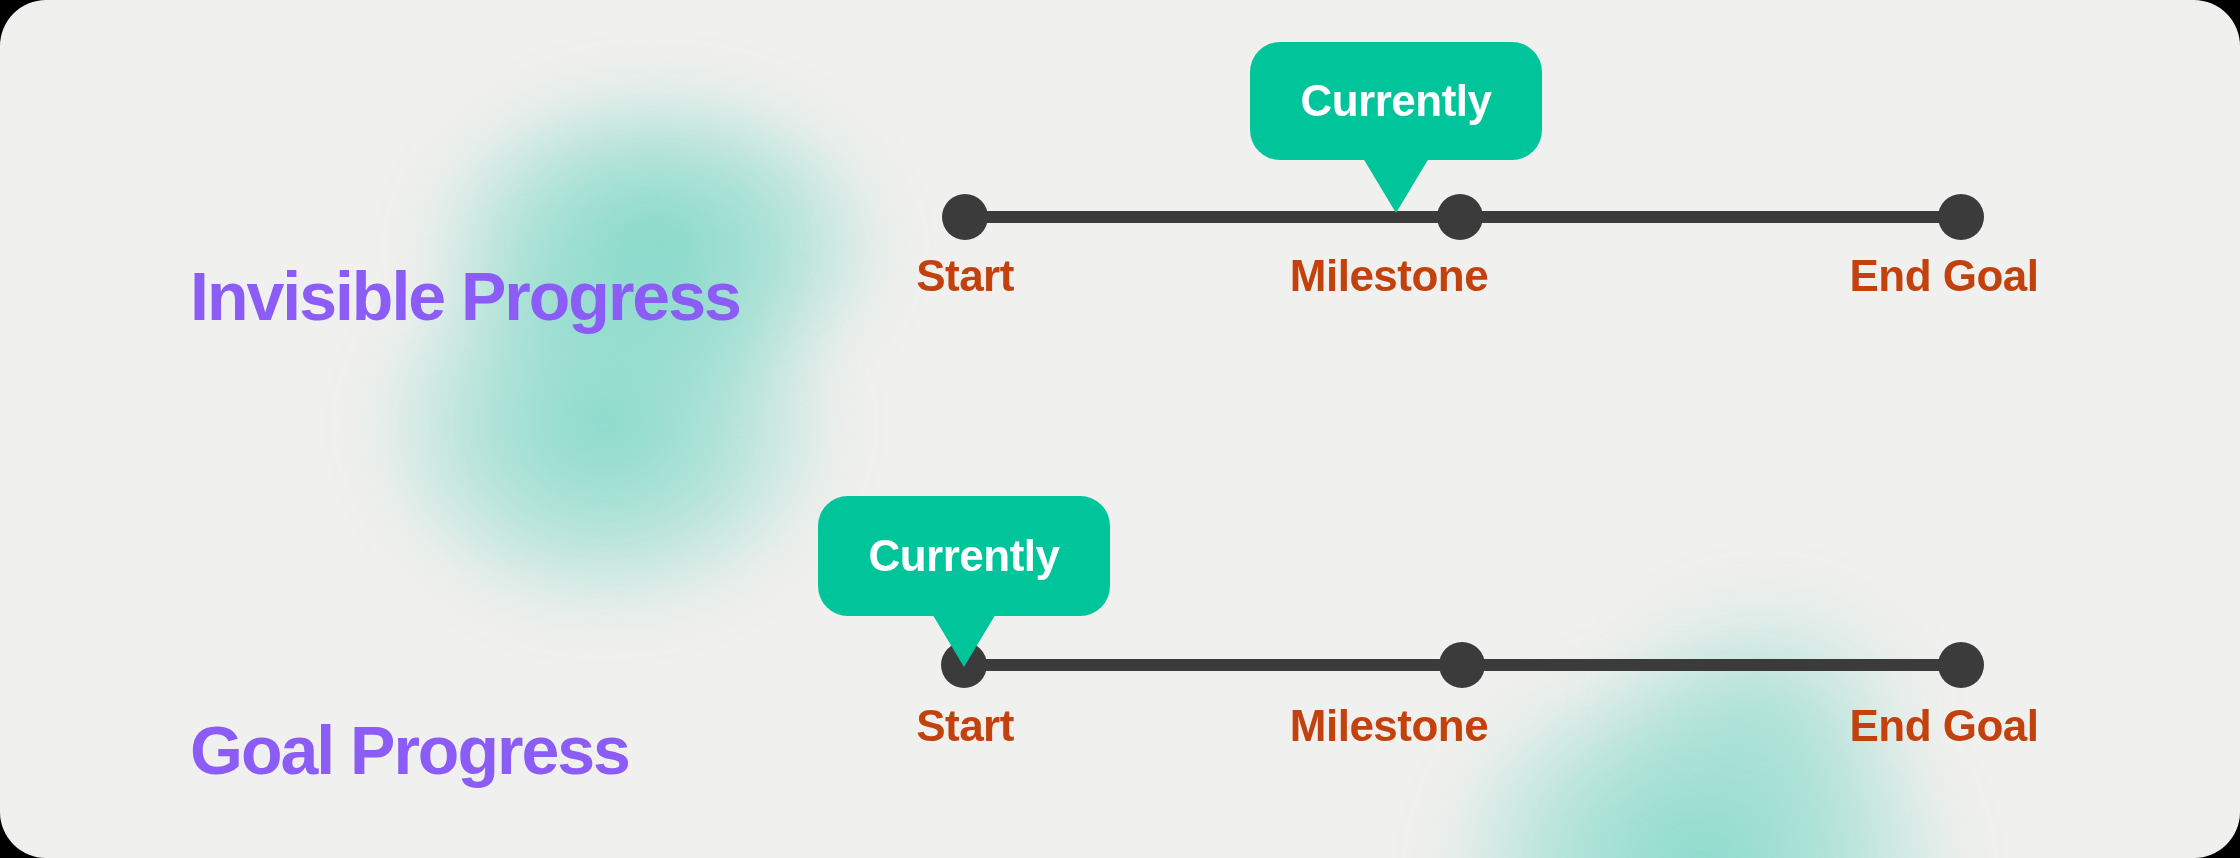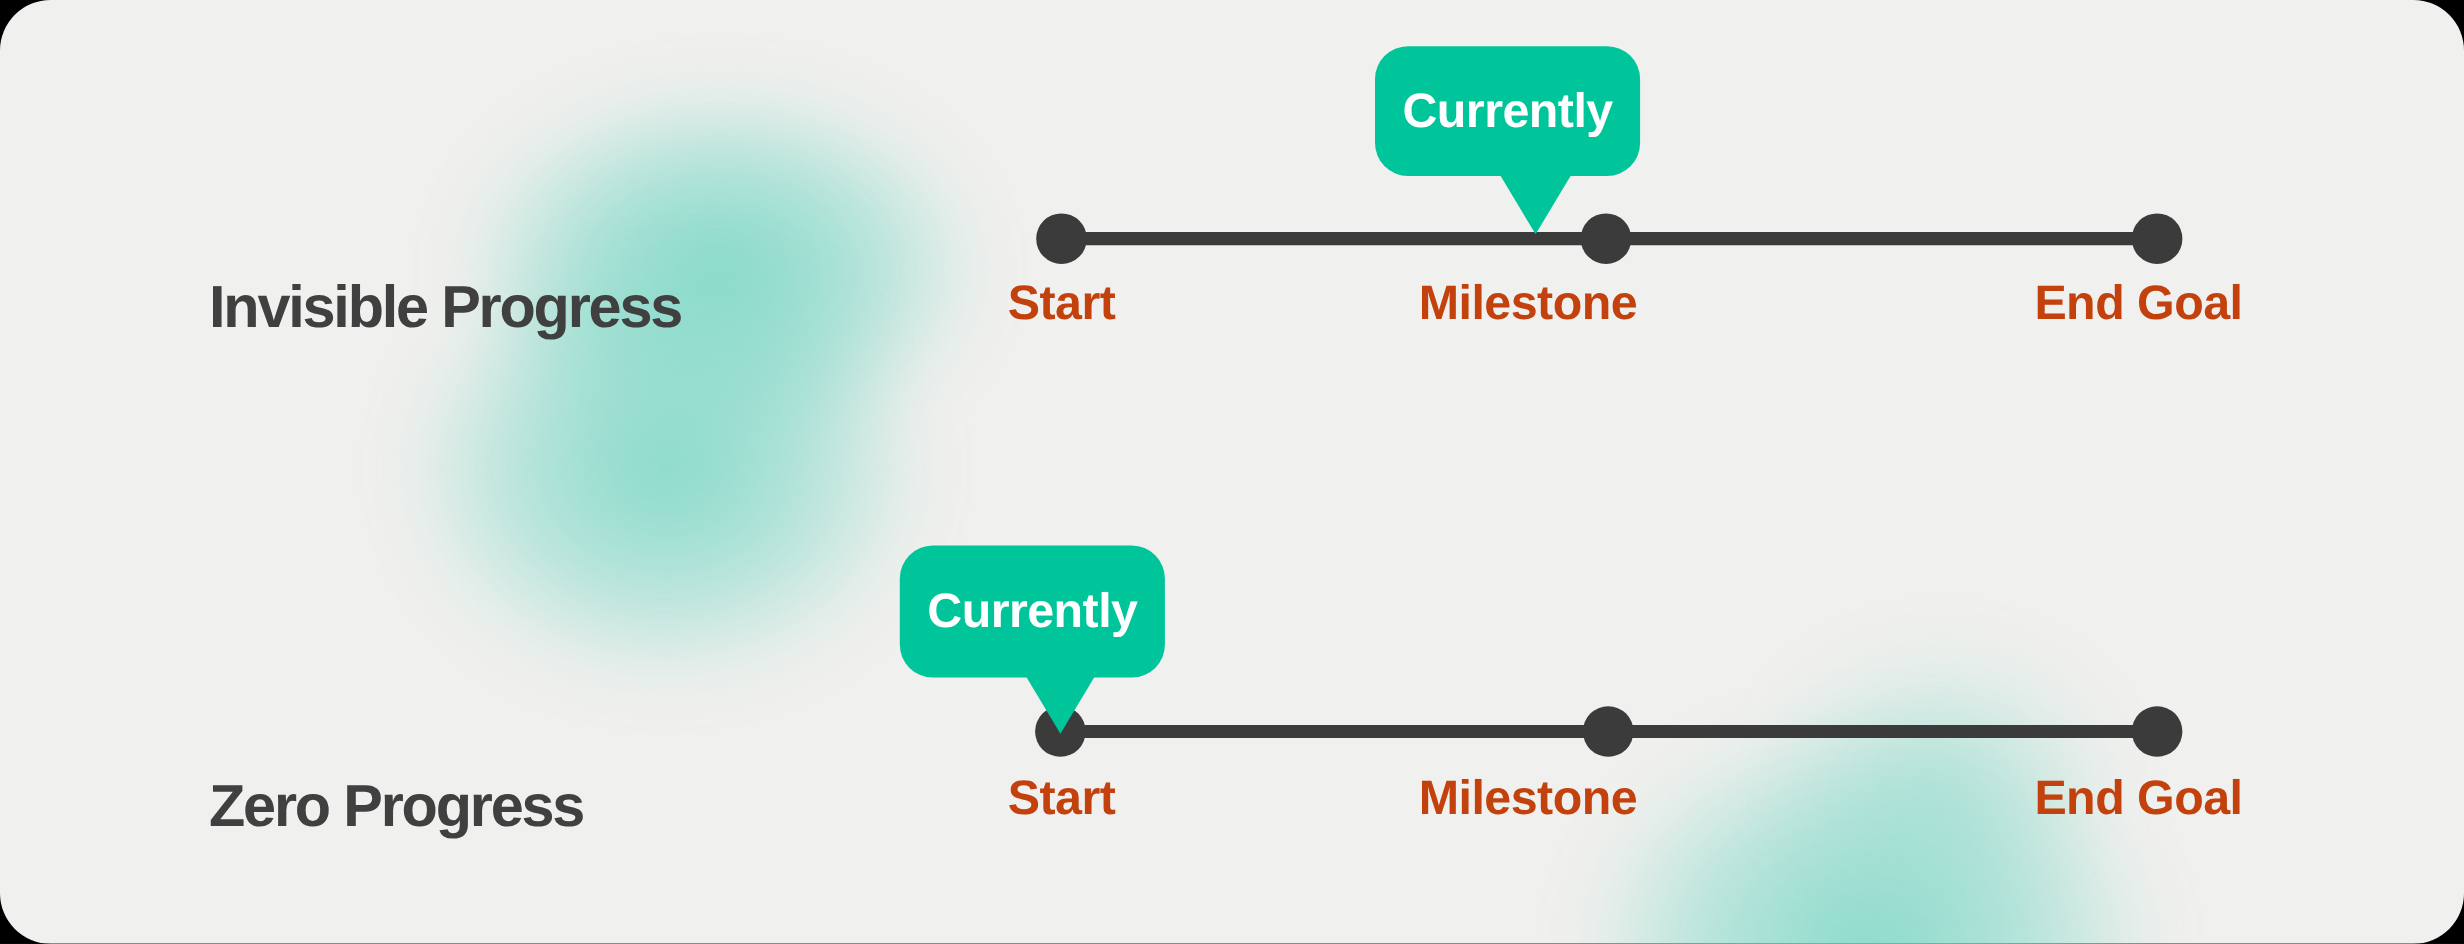--- a/index.html
+++ b/index.html
@@ -34,22 +34,22 @@
   .blob1b { left: 365px; top: 225px; width: 480px; height: 400px;
     background: radial-gradient(closest-side, rgba(125,216,199,0.92) 0%, rgba(125,216,199,0.5) 55%, rgba(125,216,199,0) 100%); }
   .blob2a { left: 1435px; top: 650px; width: 530px; height: 420px;
     background: radial-gradient(closest-side, rgba(125,216,199,0.9) 0%, rgba(125,216,199,0.5) 55%, rgba(125,216,199,0) 100%); }
   .blob2b { left: 1600px; top: 580px; width: 330px; height: 250px;
     background: radial-gradient(closest-side, rgba(125,216,199,0.45) 0%, rgba(125,216,199,0) 100%); }
 
   .title {
     position: absolute;
     z-index: 5;
-    color: #404040;
-    font-size: 54px;
+    color: #8b5cf6;
+    font-size: 68px;
     font-weight: 700;
     letter-spacing: -2px;
     line-height: 1;
     white-space: nowrap;
   }
   .title1 { left: 190px; top: 216px; }
   .title2 { left: 190px; top: 670px; }
 
   .tl-line {
     position: absolute;
@@ -89,21 +89,21 @@
   }
   .r1lbl { top: 252px; }
   .r2lbl { top: 702px; }
   .lS  { left: 965px; }
   .lM  { left: 1389px; }
   .lE  { left: 1944px; }
 
   .badge {
     position: absolute;
     z-index: 6;
-    width: 241px;
+    width: 292px;
     height: 118px;
     background: #00c49a;
     border-radius: 30px;
     display: flex;
     align-items: center;
     justify-content: center;
   }
   .badge1 { left: 1250px; top: 42px; }
   .badge2 { left: 818px;  top: 496px; height: 120px; }
   .badge-text {
@@ -145,21 +145,21 @@
 
     <div class="tl-line line1"></div>
     <div class="dot d1s"></div>
     <div class="dot d1m"></div>
     <div class="dot d1e"></div>
 
     <span class="pt-label r1lbl lS">Start</span>
     <span class="pt-label r1lbl lM">Milestone</span>
     <span class="pt-label r1lbl lE">End Goal</span>
 
-    <h1 class="title title2">Zero Progress</h1>
+    <h1 class="title title2">Goal Progress</h1>
 
     <div class="badge badge2">
       <span class="badge-text">Currently</span>
     </div>
     <div class="tail tail2"></div>
 
     <div class="tl-line line2"></div>
     <div class="dot d2s"></div>
     <div class="dot d2m"></div>
     <div class="dot d2e"></div>

